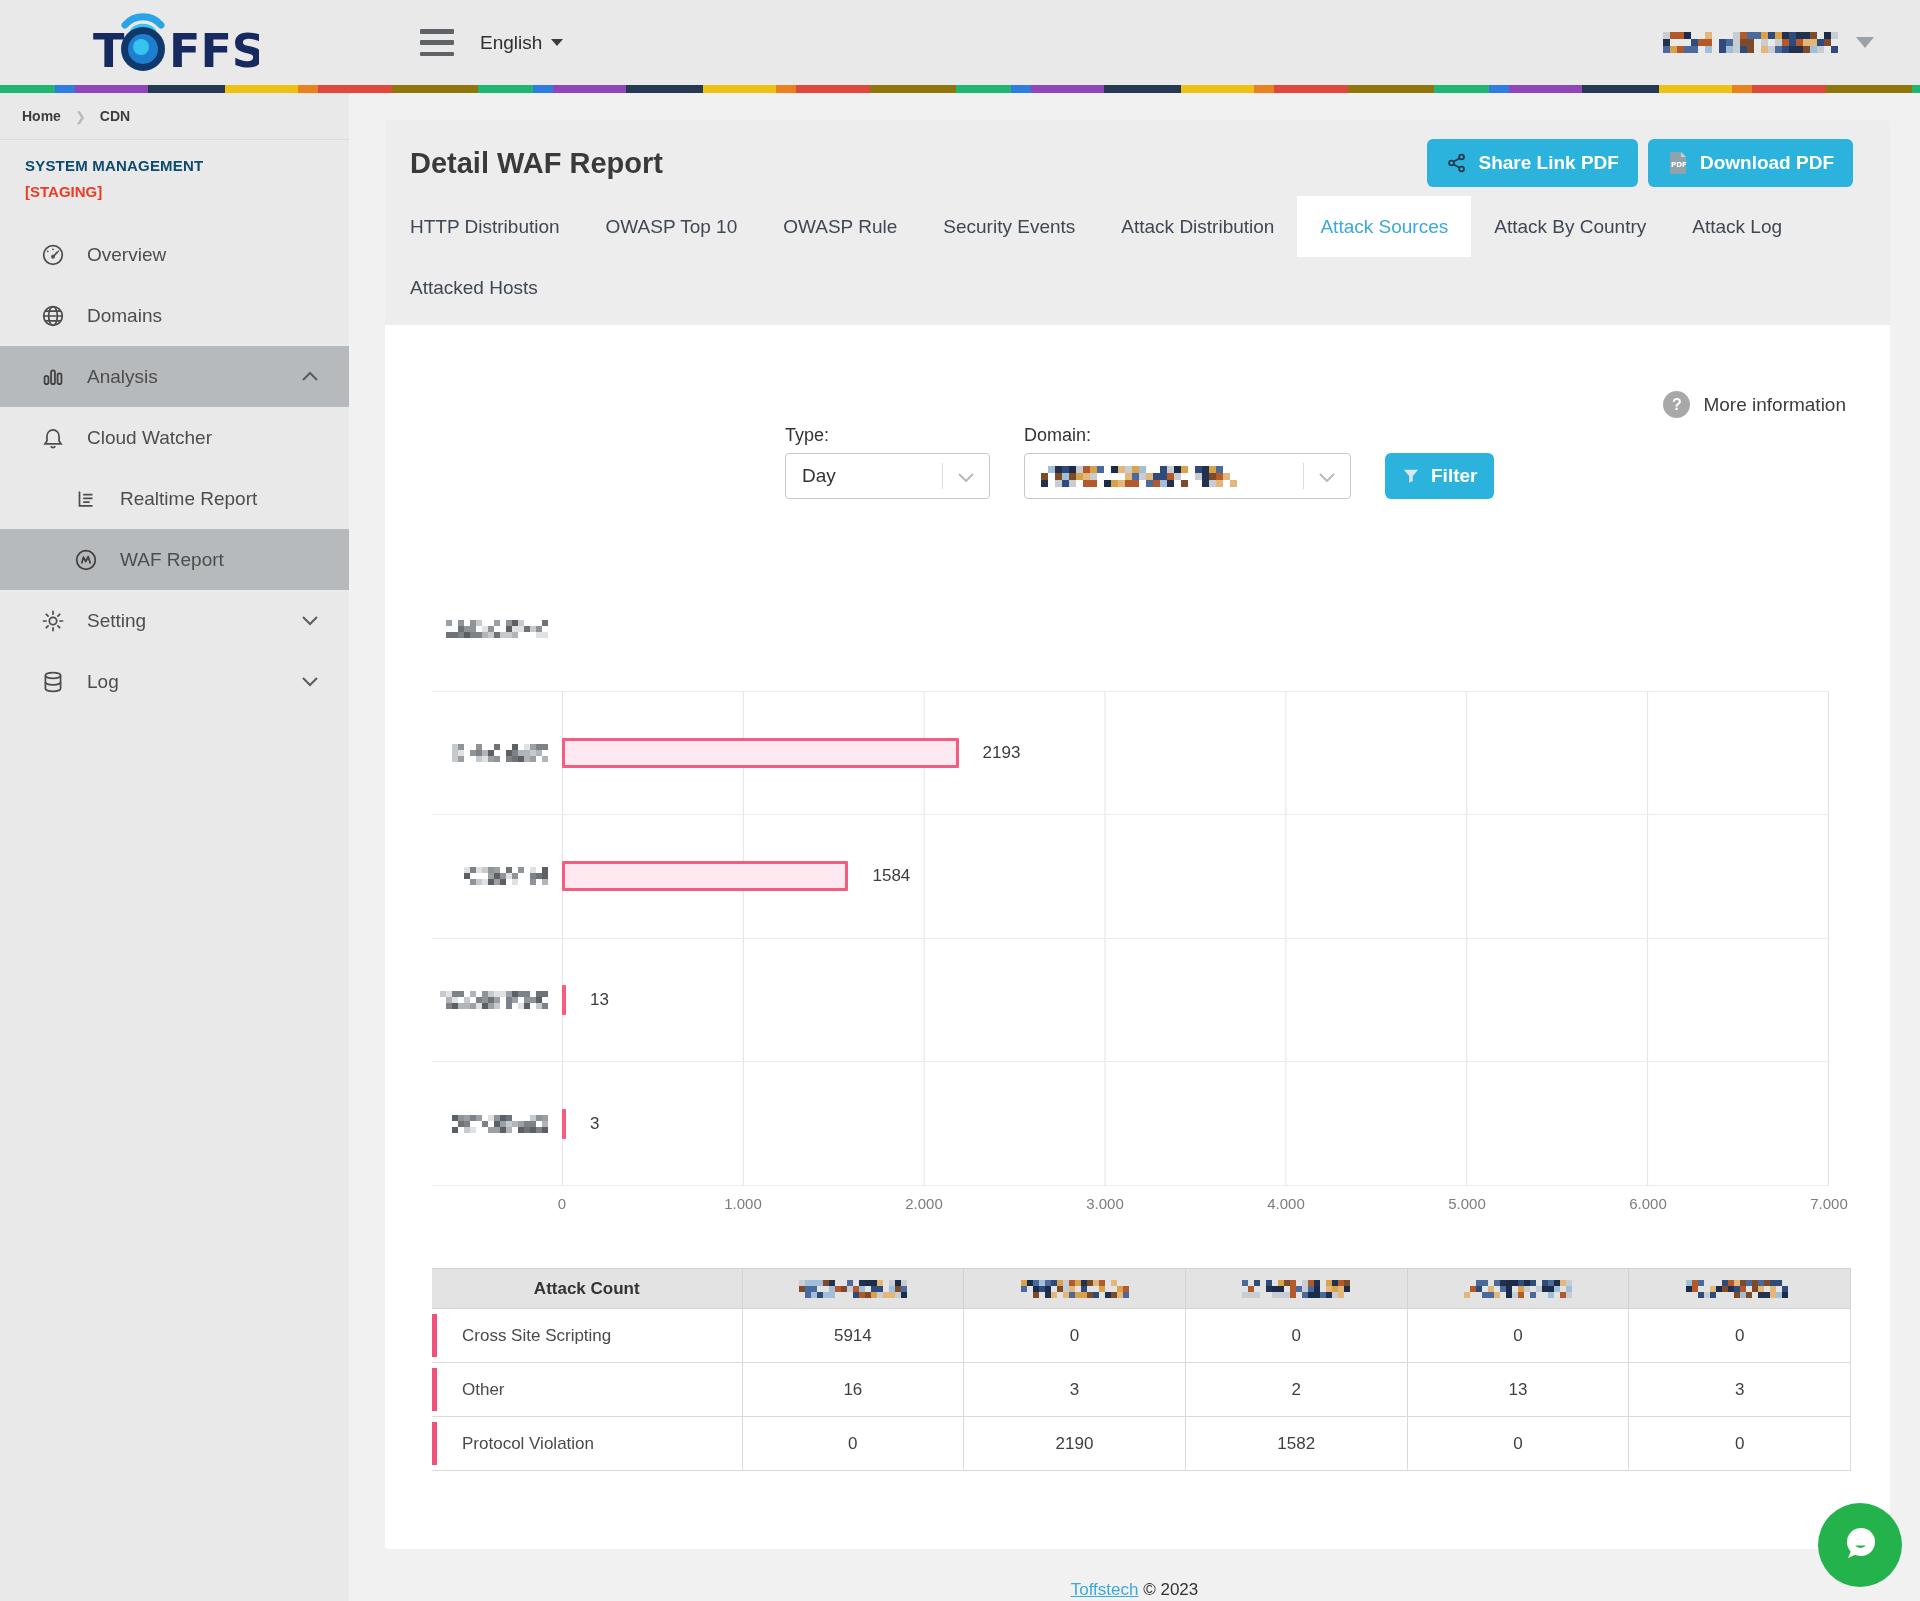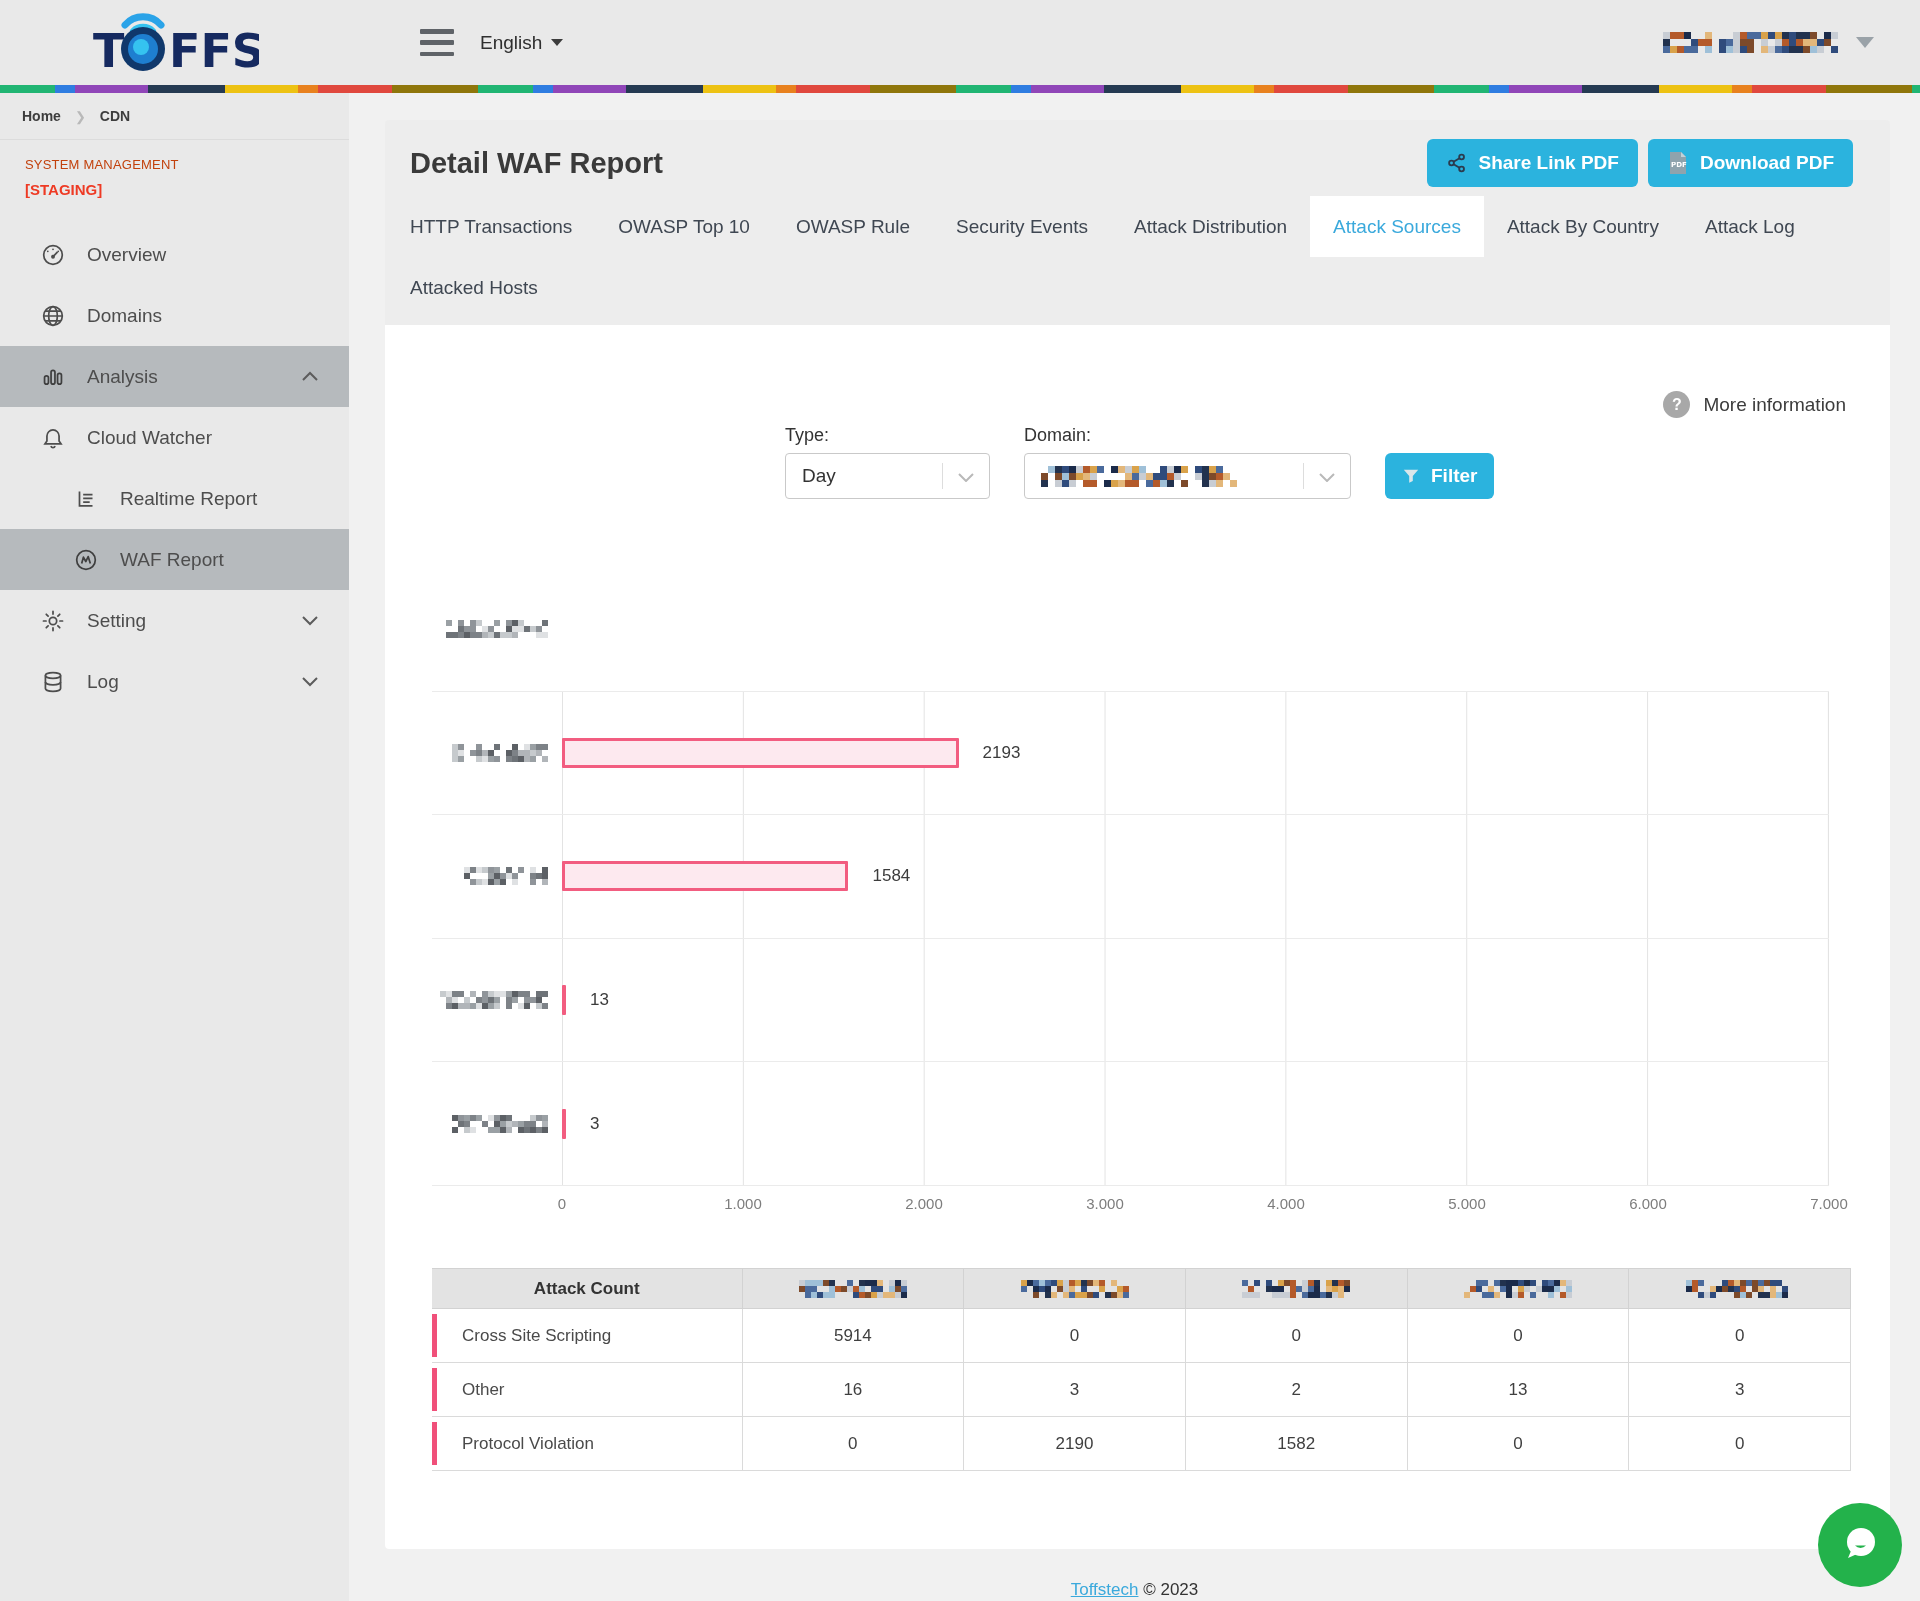--- a/index.html
+++ b/index.html
@@ -22,21 +22,21 @@
       #21b573 0 55px,#2f7de1 55px 75px,#9046b8 75px 148px,#253a52 148px 225px,
       #edc213 225px 298px,#e8811e 298px 318px,#e0483e 318px 392px,#8f760b 392px 478px);}
 
   
   .sidebar{position:absolute;left:0;top:0;width:349px;height:1601px;background:#e9e9e9;}
   .side-logo{height:85px;display:flex;align-items:center;justify-content:center;}
   .side-breadcrumb{position:absolute;top:93px;left:0;width:100%;height:47px;display:flex;align-items:center;padding-left:22px;border-bottom:1px solid #dcdcdc;}
   .side-breadcrumb .bc{font-size:14px;font-weight:bold;color:#3d3d3d;cursor:pointer;}
   .bc-sep{margin:0 14px;color:#b9b9b9;font-size:13px;}
   .side-section{position:absolute;top:157px;left:25px;}
-  .side-section .sec{font-size:13px;font-weight:normal;color:#c2410c;letter-spacing:.2px;}
+  .side-section .sec{font-size:15px;font-weight:bold;color:#0c4a6e;letter-spacing:.2px;}
   .side-section .env{font-size:15px;font-weight:bold;color:#ee3a24;margin-top:9px;}
   .side-nav{position:absolute;top:224px;left:0;width:100%;}
   .nav-item{display:flex;align-items:center;height:61px;padding-left:40px;cursor:pointer;color:#4d4d4d;}
   .nav-item.child{padding-left:73px;align-items:center;}
   .nav-item.selected{background:#b6babd;}
   .nav-item .nlabel{font-size:19px;margin-left:21px;}
   .nav-item svg{flex:none;}
   .nav-chevron{margin-left:auto;margin-right:30px;}
 
   
@@ -318,21 +318,21 @@
         <svg width="22" height="24" viewBox="0 0 20 24">
           <path d="M2 1h11l5 5v17H2z" fill="#8fa3ad"></path>
             <path d="M13 1l5 5h-5z" fill="#c3d1d8"></path>
           <text x="3" y="16" font-size="7" font-family="DejaVu Sans, sans-serif" font-weight="bold" fill="#ffffff">PDF</text>
         </svg>
         <span>Download PDF</span>
       </button>
     </div>
 
     <div class="tabs-row">
-      <div class="tab">HTTP Transactions</div>
+      <div class="tab">HTTP Distribution</div>
       <div class="tab">OWASP Top 10</div>
       <div class="tab">OWASP Rule</div>
       <div class="tab">Security Events</div>
       <div class="tab">Attack Distribution</div>
       <div class="tab active">Attack Sources</div>
       <div class="tab">Attack By Country</div>
       <div class="tab">Attack Log</div>
     </div>
     <div class="tabs-row">
       <div class="tab">Attacked Hosts</div>

